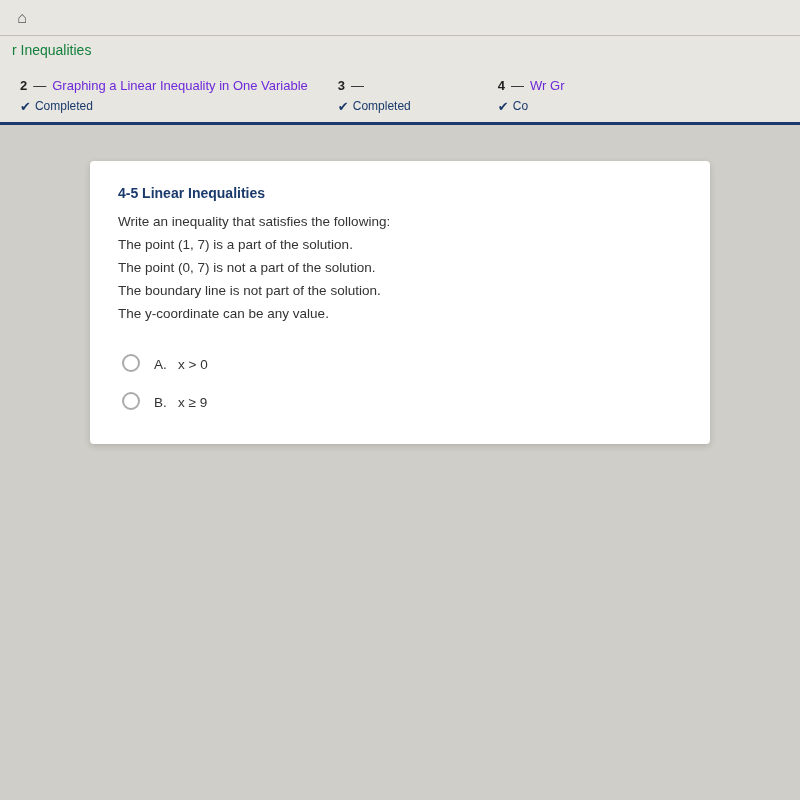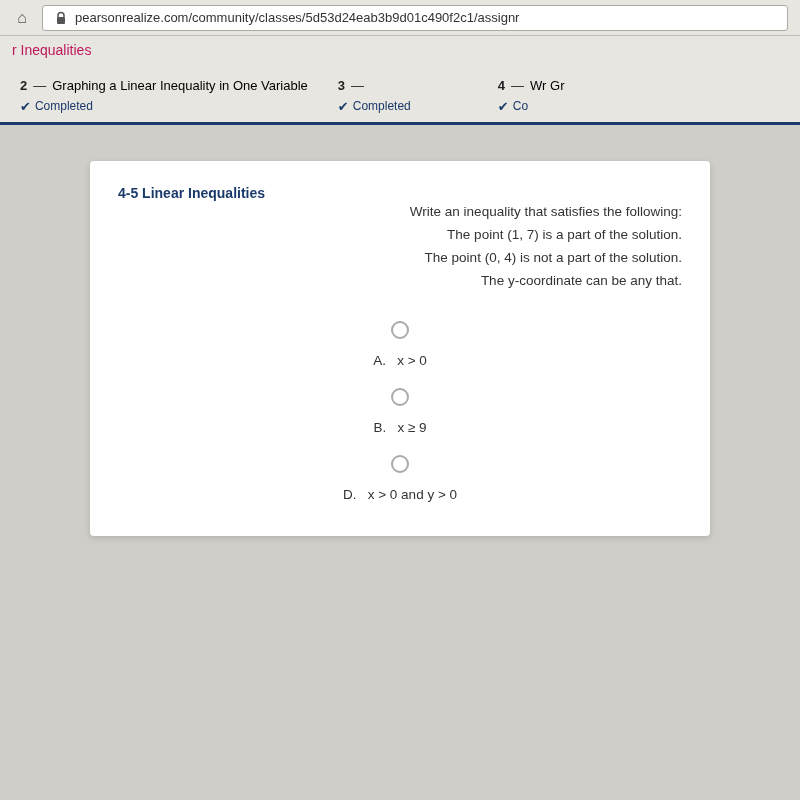--- a/index.html
+++ b/index.html
@@ -46,21 +46,21 @@
       flex: 1;
       display: flex;
       align-items: center;
     }
 
     
     .page-header {
       background: #e8e6e1;
       padding: 6px 12px;
       font-size: 14px;
-      color: #be185d;
+      color: #15803d;
       font-weight: normal;
     }
 
     
     .tabs-container {
       background: #e8e6e1;
       padding: 8px 0 0 0;
       border-bottom: 3px solid #1a3a6b;
     }
     .tabs-row {
@@ -86,21 +86,21 @@
       font-size: 13px;
       color: #222;
       flex-shrink: 0;
     }
     .tab-dash {
       color: #222;
       flex-shrink: 0;
     }
     .tab-label {
       font-size: 13px;
-      color: #000000;
+      color: #6d28d9;
     }
     .tab-status {
       display: flex;
       align-items: center;
       gap: 4px;
       margin-top: 4px;
       font-size: 12px;
       color: #1a3a6b;
       font-weight: normal;
     }
@@ -123,38 +123,36 @@
       padding: 24px 28px;
       margin: 16px auto;
       max-width: 620px;
       box-shadow: 0 2px 6px rgba(0,0,0,0.15);
     }
 
     .question-title {
       font-size: 14px;
       font-weight: bold;
       color: #1a3a6b;
-      margin-bottom: 0;
+      margin-bottom: 10px;
     }
 
     .question-text {
       font-size: 13.5px;
       color: #333;
       line-height: 1.7;
       margin-bottom: 18px;
-      text-align: right;
     }
 
     .answer-option {
       display: flex;
-      align-items: center;
+      align-items: flex-end;
       gap: 14px;
       padding: 10px 4px;
       cursor: pointer;
-      flex-direction: column;
     }
     .radio-circle {
       width: 18px;
       height: 18px;
       border-radius: 50%;
       border: 2px solid #aaa;
       background: white;
       flex-shrink: 0;
     }
     .option-text {
@@ -166,29 +164,20 @@
       color: #333;
     }
   </style>
 </head>
 <body>
 
 <div class="browser-bar">
   <div class="browser-icon">
     <span style="font-size:16px; color:#555;">⌂</span>
   </div>
-  <div class="url-bar">
-    <span class="lock-icon">
-      <svg width="12" height="14" viewBox="0 0 12 14" fill="none">
-        <rect x="2" y="6" width="8" height="7" rx="1" fill="#555"></rect>
-        <path d="M3 6V4.5a3 3 0 016 0V6" stroke="#555" stroke-width="1.5" fill="none"></path>
-      </svg>
-    </span>
-    <span style="font-size:13px; color:#333;">pearsonrealize.com/community/classes/5d53d24eab3b9d01c490f2c1/assignr</span>
-  </div>
 </div>
 
 <div class="page-header">
   <span>r Inequalities</span>
 </div>
 
 <div class="tabs-container">
   <div class="tabs-row">
 
     <div class="tab-item">
@@ -230,43 +219,37 @@
 </div>
 
 <div class="main-content">
   <div class="question-card">
 
     <div class="question-title">4-5 Linear Inequalities</div>
 
     <div class="question-text">
       <div>Write an inequality that satisfies the following:</div>
       <div>The point (1, 7) is a part of the solution.</div>
-      <div>The point (0, 4) is not a part of the solution.</div>
-      <div>The y-coordinate can be any that.</div>
+      <div>The point (0, 7) is not a part of the solution.</div>
+      <div>The boundary line is not part of the solution.</div>
+      <div>The y-coordinate can be any value.</div>
     </div>
 
     <div class="answer-option">
       <div class="radio-circle"></div>
       <span class="option-text">
         <span class="option-label">A.</span>
         &nbsp;&nbsp;<span>x &gt; 0</span>
       </span>
     </div>
 
     <div class="answer-option">
       <div class="radio-circle"></div>
       <span class="option-text">
         <span class="option-label">B.</span>
         &nbsp;&nbsp;<span>x ≥ 9</span>
       </span>
     </div>
 
 
-    <div class="answer-option">
-      <div class="radio-circle"></div>
-      <span class="option-text">
-        <span class="option-label">D.</span>
-        &nbsp;&nbsp;<span>x &gt; 0 and y &gt; 0</span>
-      </span>
-    </div>
 
   </div>
 </div>
 
 </body></html>

